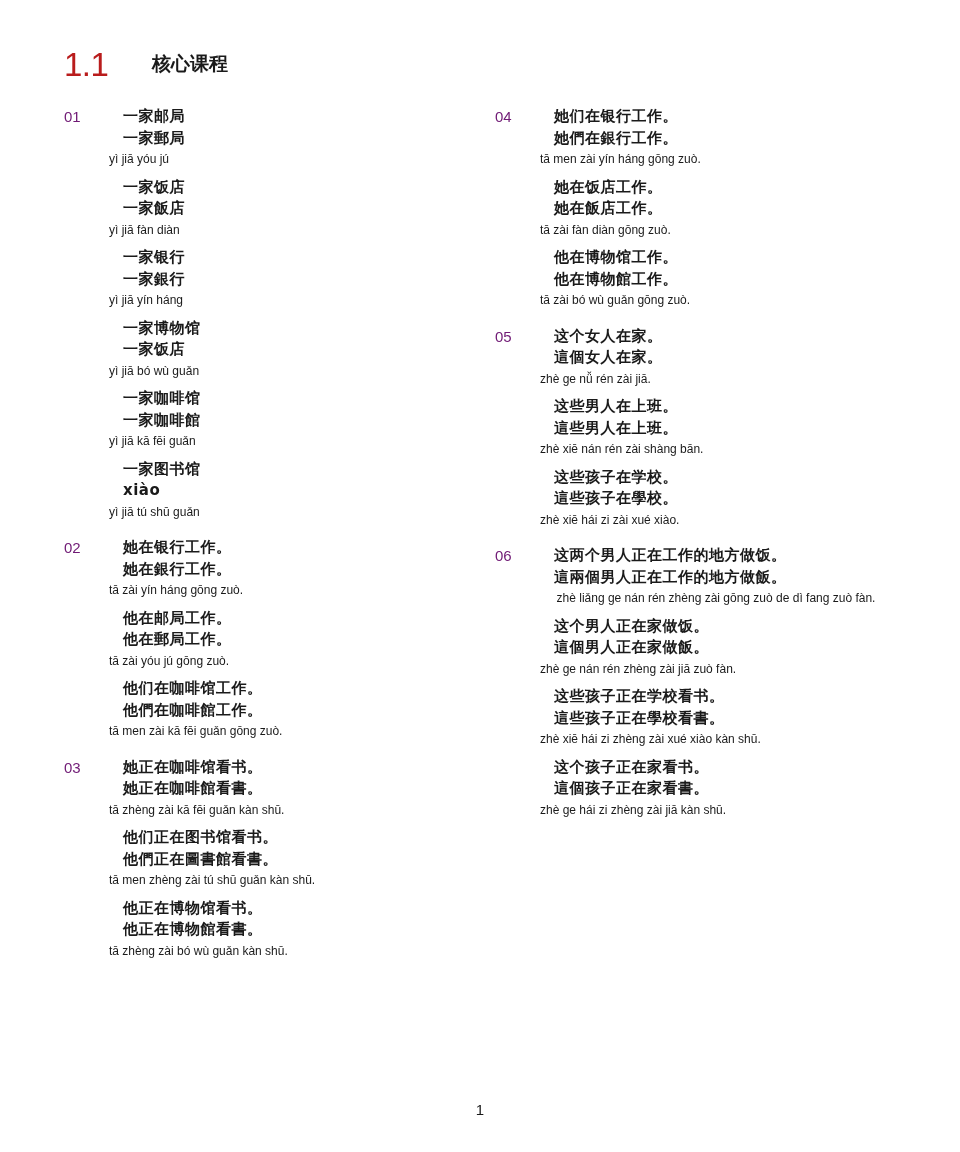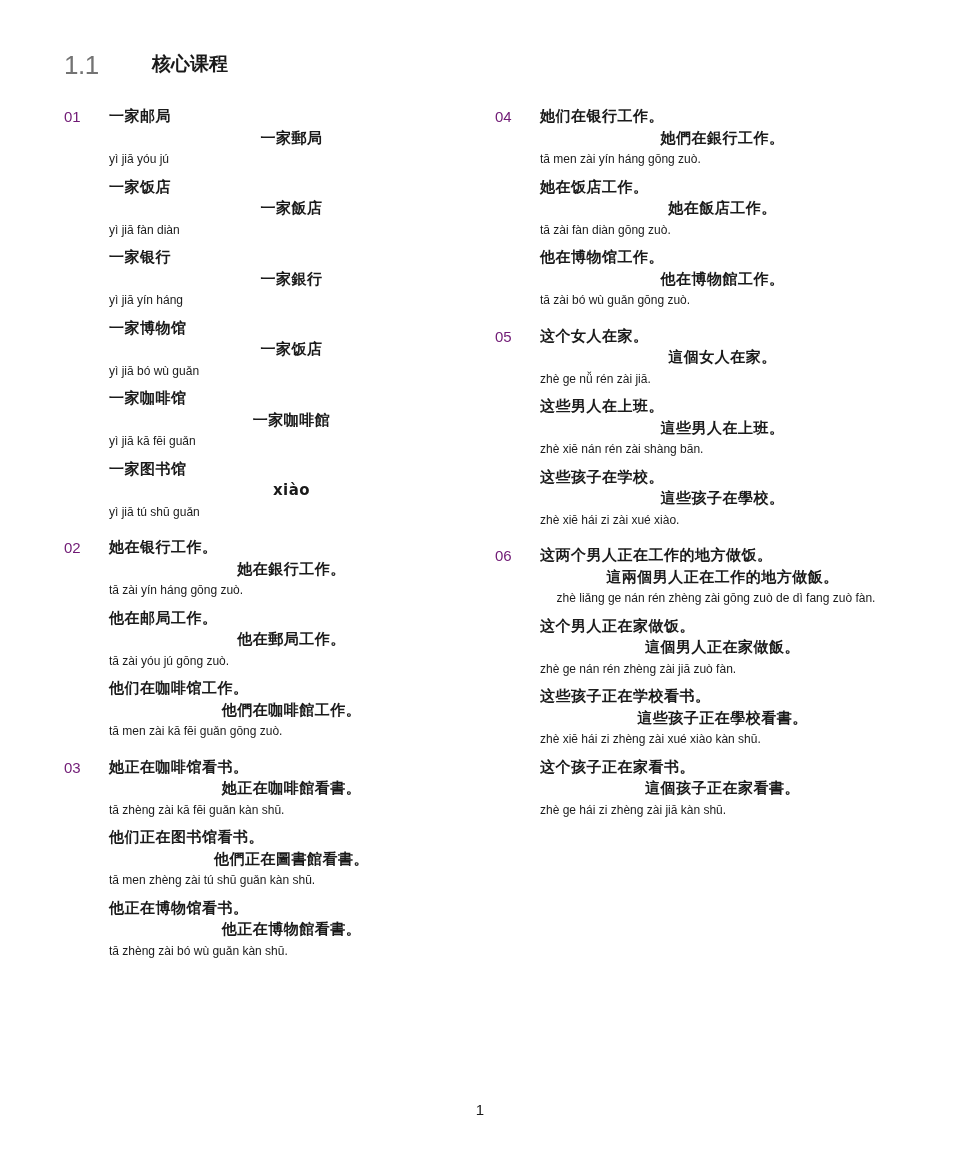--- a/index.html
+++ b/index.html
@@ -5,42 +5,42 @@
   html, body { margin: 0; padding: 0; background: #ffffff; }
   body {
     width: 960px; height: 1152px; position: relative; overflow: hidden;
     font-family: "DejaVu Sans", "Liberation Sans", sans-serif;
     color: #1a1a1a;
   }
   .page-header { position: absolute; left: 64px; top: 48px; height: 34px; }
   .section-num {
     position: absolute; left: 0; top: 0;
     font-family: "Liberation Sans", sans-serif;
-    font-size: 26px; font-weight: 400; letter-spacing: -0.5px; color: #737373;
+    font-size: 33px; font-weight: 400; letter-spacing: -0.5px; color: #b91c1c;
     line-height: 34px;
   }
   .section-title {
     position: absolute; left: 88px; top: 0;
     font-size: 19px; font-weight: 700; line-height: 30px; white-space: nowrap;
   }
   .column { position: absolute; top: 106px; width: 410px; }
   .col-left { left: 64px; }
   .col-right { left: 495px; }
   .group { position: relative; padding-left: 45px; margin-bottom: 14px; }
   .group-num {
     position: absolute; left: 0; top: 0;
     font-family: "Liberation Sans", sans-serif;
     font-size: 15px; line-height: 22px; color: #701a75;
   }
   .entry { margin-bottom: 6px; }
   .line {
     font-size: 15px; line-height: 21.5px; white-space: nowrap;
   }
-  .hanzi { font-weight: 700; letter-spacing: 0.5px; }
-  .hanzi.trad { font-weight: 700; text-align: center; }
+  .hanzi { font-weight: 700; letter-spacing: 0.5px; margin-left: 14px; }
+  .hanzi.trad { font-weight: 700; }
   .pinyin {
     font-family: "Liberation Sans", sans-serif;
     font-size: 12px; font-weight: 400; white-space: normal;
     padding-left: 0; text-indent: 0;
   }
   .pinyin.wrap { width: 345px; padding-left: 7px; text-indent: -7px; text-align: center; }
   .page-number {
     position: absolute; left: 0; width: 960px; top: 1101px; text-align: center;
     font-family: "Liberation Sans", sans-serif; font-size: 15px; color: #1a1a1a;
   }

